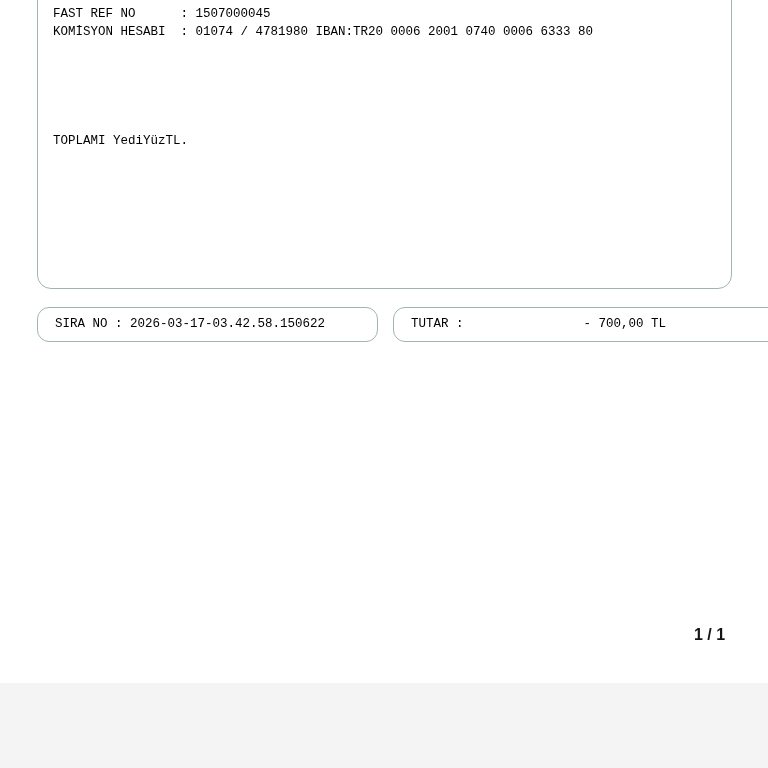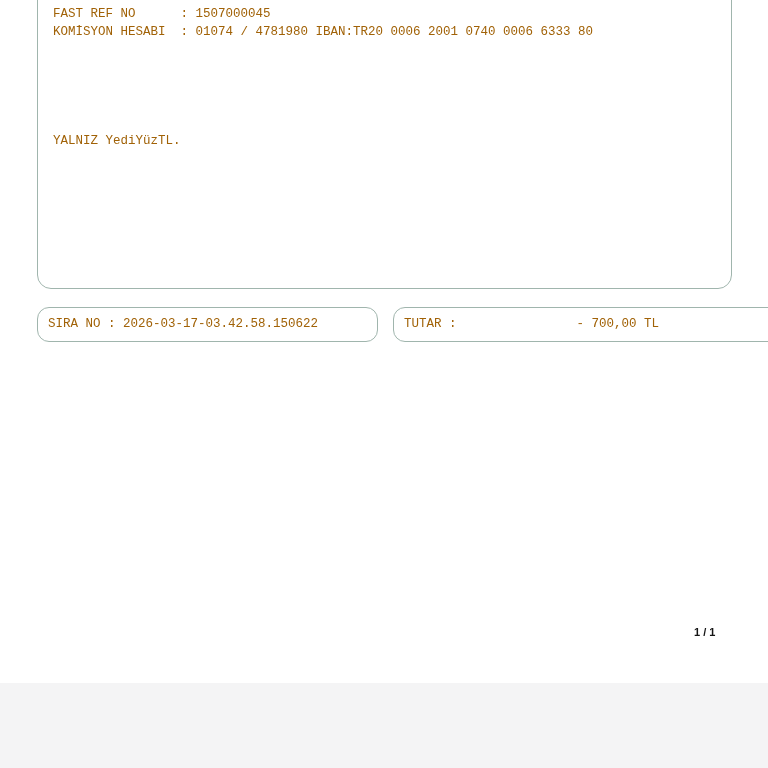--- a/index.html
+++ b/index.html
@@ -11,21 +11,21 @@
     position: relative;
     width: 768px;
     height: 768px;
     overflow: hidden;
     background: #ffffff;
     font-family: "Liberation Mono", "DejaVu Sans Mono", monospace;
   }
   .mono {
     font-size: 12.5px;
     line-height: 18.2px;
-    color: #a16207;
+    color: #000000;
     white-space: pre;
   }
   .receipt-box {
     position: absolute;
     left: 37px;
     top: -30px;
     width: 695px;
     height: 319px;
     border: 1.5px solid #a0b5ad;
     border-radius: 14px;
@@ -41,30 +41,30 @@
   .mini-box {
     position: absolute;
     top: 307px;
     height: 35px;
     border: 1.5px solid #a0b5ad;
     border-radius: 12px;
     background: #ffffff;
     box-sizing: border-box;
     display: flex;
     align-items: center;
-    padding-left: 10px;
+    padding-left: 17px;
   }
   .sira-box  { left: 37px;  width: 341px; }
   .tutar-box { left: 393px; width: 391px; }
   .page-indicator {
     position: absolute;
     top: 626px;
     left: 694px;
     font-family: "Liberation Sans", sans-serif;
-    font-size: 11px;
+    font-size: 16px;
     font-weight: bold;
     color: #151515;
     white-space: pre;
   }
   .footer-strip {
     position: absolute;
     left: 0;
     top: 683px;
     width: 768px;
     height: 85px;
@@ -74,21 +74,21 @@
 </head>
 <body>
 
 <div class="viewport">
 
   <div class="receipt-box">
     <div class="receipt-lines">
       <div class="mono">FAST REF NO      : 1507000045</div>
       <div class="mono">KOMİSYON HESABI  : 01074 / 4781980 IBAN:TR20 0006 2001 0740 0006 6333 80</div>
       <div class="lines-spacer"></div>
-      <div class="mono">YALNIZ YediYüzTL.</div>
+      <div class="mono">TOPLAMI YediYüzTL.</div>
     </div>
   </div>
 
   <div class="mini-box sira-box">
     <span class="mono">SIRA NO : 2026-03-17-03.42.58.150622</span>
   </div>
 
   <div class="mini-box tutar-box">
     <span class="mono">TUTAR :                - 700,00 TL</span>
   </div>

